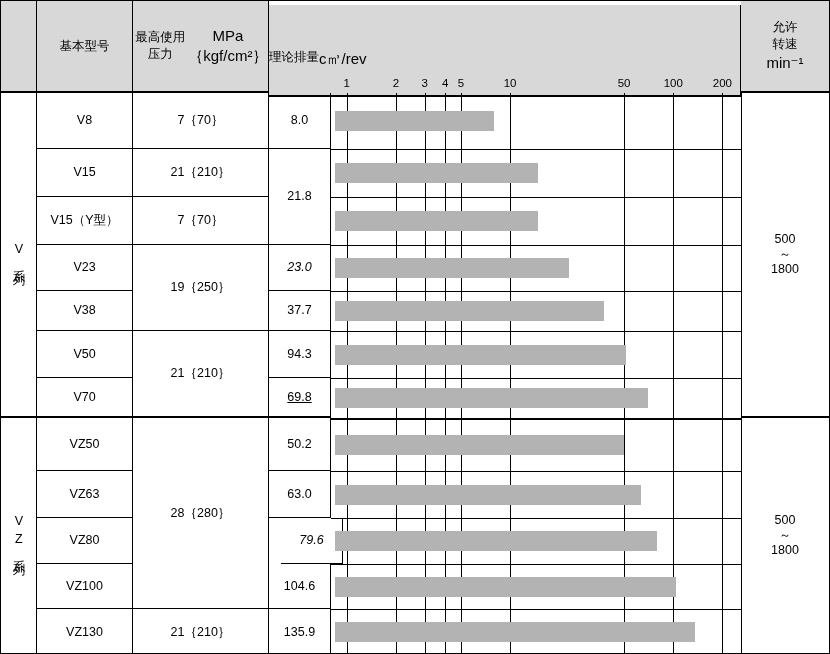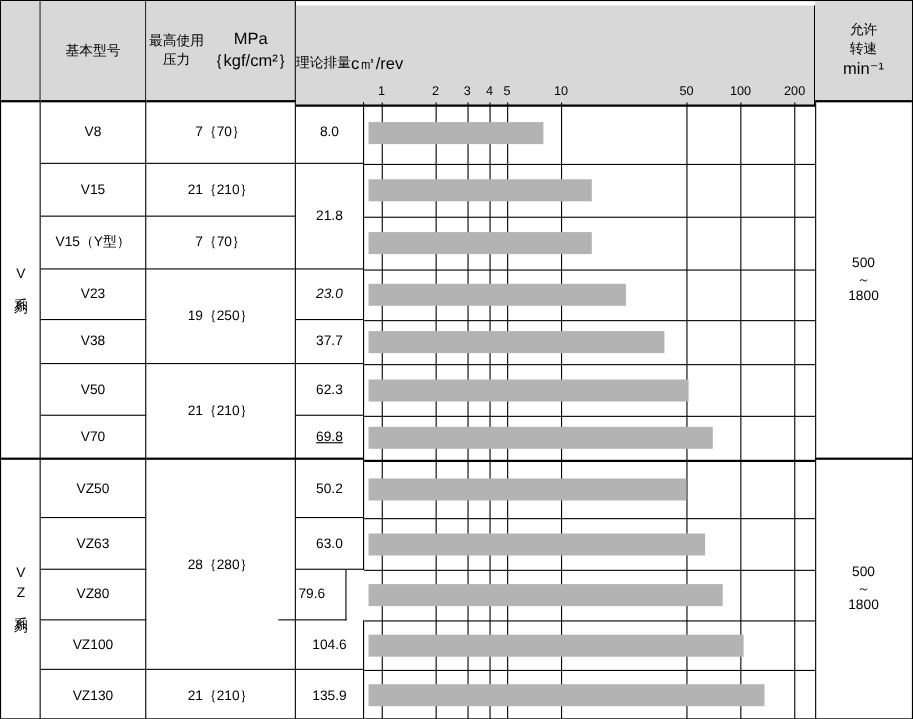--- a/index.html
+++ b/index.html
@@ -95,25 +95,25 @@
       <div class="cell br" style="left: 132px; top: 148px; width: 136px; height: 48px; border-bottom: 1px solid rgb(0, 0, 0);">21｛210｝</div>
       <div class="cell br" style="left: 132px; top: 196px; width: 136px; height: 48px; border-bottom: 1px solid rgb(0, 0, 0);">7｛70｝</div>
       <div class="cell br" style="left: 132px; top: 244px; width: 136px; height: 86px; border-bottom: 1px solid rgb(0, 0, 0);">19｛250｝</div>
       <div class="cell br" style="left: 132px; top: 330px; width: 136px; height: 87px; border-bottom: 2px solid rgb(0, 0, 0);">21｛210｝</div>
       <div class="cell br" style="left: 132px; top: 417px; width: 136px; height: 191px; border-bottom: 1px solid rgb(0, 0, 0);">28｛280｝</div>
       <div class="cell br" style="left: 132px; top: 608px; width: 136px; height: 46px; border-bottom: none;">21｛210｝</div>
       <div class="cell br" style="left: 268px; top: 92px; width: 62px; height: 56px; border-bottom: 1px solid rgb(0, 0, 0);">8.0</div>
       <div class="cell br" style="left: 268px; top: 148px; width: 62px; height: 96px; border-bottom: 1px solid rgb(0, 0, 0);">21.8</div>
       <div class="cell br" style="left: 268px; top: 244px; width: 62px; height: 46px; border-bottom: 1px solid rgb(0, 0, 0); font-style: italic;">23.0</div>
       <div class="cell br" style="left: 268px; top: 290px; width: 62px; height: 40px; border-bottom: 1px solid rgb(0, 0, 0);">37.7</div>
-      <div class="cell br" style="left: 268px; top: 330px; width: 62px; height: 47px; border-bottom: 1px solid rgb(0, 0, 0);">62.3</div>
+      <div class="cell br" style="left: 268px; top: 330px; width: 62px; height: 47px; border-bottom: 1px solid rgb(0, 0, 0);">94.3</div>
       <div class="cell br" style="left: 268px; top: 377px; width: 62px; height: 40px; border-bottom: 2px solid rgb(0, 0, 0); text-decoration: underline;">69.8</div>
       <div class="cell br" style="left: 268px; top: 417px; width: 62px; height: 53px; border-bottom: 1px solid rgb(0, 0, 0);">50.2</div>
       <div class="cell br" style="left: 268px; top: 470px; width: 62px; height: 47px; border-bottom: 1px solid rgb(0, 0, 0);">63.0</div>
-      <div class="cell br" style="left: 252px; top: 517px; width: 62px; height: 46px; border-bottom: 1px solid rgb(0, 0, 0);">79.6</div>
+      <div class="cell br" style="left: 280px; top: 517px; width: 62px; height: 46px; border-bottom: 1px solid rgb(0, 0, 0); font-style: italic;">79.6</div>
       <div class="cell br" style="left: 268px; top: 563px; width: 62px; height: 45px; border-bottom: 1px solid rgb(0, 0, 0); text-align: center;">104.6</div>
       <div class="cell br" style="left: 268px; top: 608px; width: 62px; height: 46px; border-bottom: none;">135.9</div>
       <div class="graph" style="left: 330px; top: 92px; width: 410px; height: 562px; border-right: 1px solid rgb(0, 0, 0);">
         <div class="tickline" style="left: 15.8181px;"></div>
         <div class="tickline" style="left: 64.9534px;"></div>
         <div class="tickline" style="left: 93.6958px;"></div>
         <div class="tickline" style="left: 114.089px;"></div>
         <div class="tickline" style="left: 129.907px;"></div>
         <div class="tickline" style="left: 179.042px;"></div>
         <div class="tickline" style="left: 293.131px;"></div>

